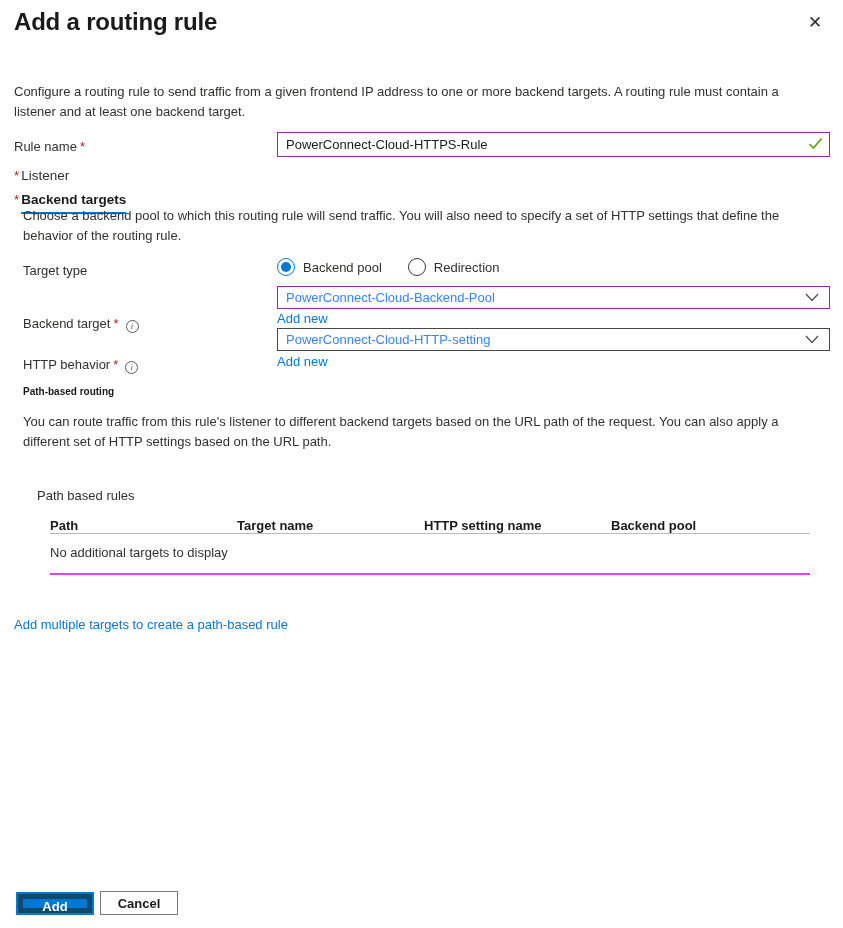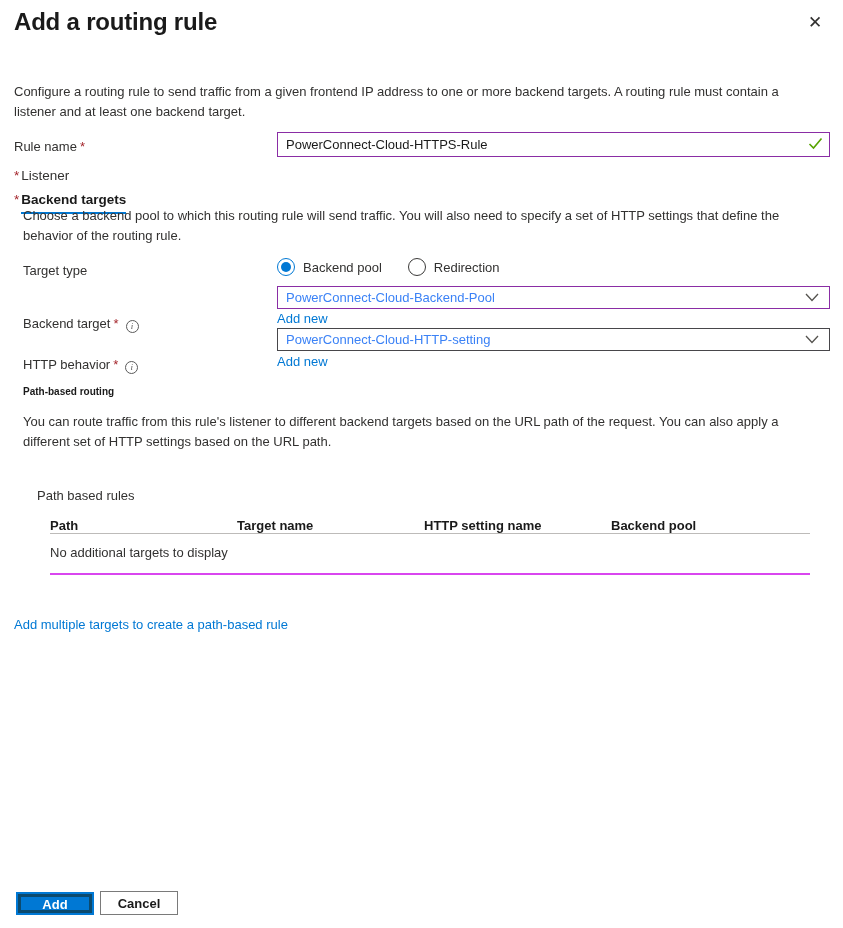--- a/index.html
+++ b/index.html
@@ -53,21 +53,21 @@
 
   .tbl-label { position:absolute; left:37px; top:488px; font-size:13px; }
   .tbl { position:absolute; left:50px; top:518px; width:760px; }
   .tbl-header { display:grid; grid-template-columns:187px 187px 187px 199px; font-size:13px; font-weight:700; color:#1a1a1a;
     padding-bottom:0; border-bottom:1px solid #bdbbb9; }
   .tbl-empty { font-size:13px; color:#323130; padding:11px 0 13px 0; border-bottom:2px solid #d946ef; }
 
   .bottom-link { left:14px; top:617px; }
   .btn { font-family:"Liberation Sans",sans-serif; font-size:13px; font-weight:700; cursor:pointer; }
   .btn-add { position:absolute; left:18px; top:894px; width:74px; height:19px; background:#0078d4; color:#fff;
-    border:3px solid #0c4a6e; box-shadow:0 0 0 2px #0078d4; }
+    border:5px solid #0c4a6e; box-shadow:0 0 0 2px #0078d4; }
   .btn-cancel { position:absolute; left:100px; top:891px; width:78px; height:24px; background:#fff; color:#1a1a1a;
     border:1px solid #7a7a7a; }
 
   .chev { flex:0 0 auto; }
 </style>
 </head>
 <body>
 
 <div class="stage">
 

